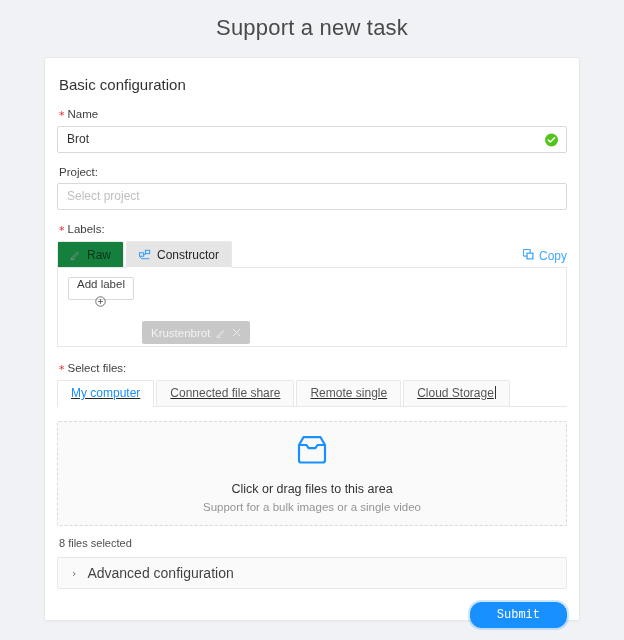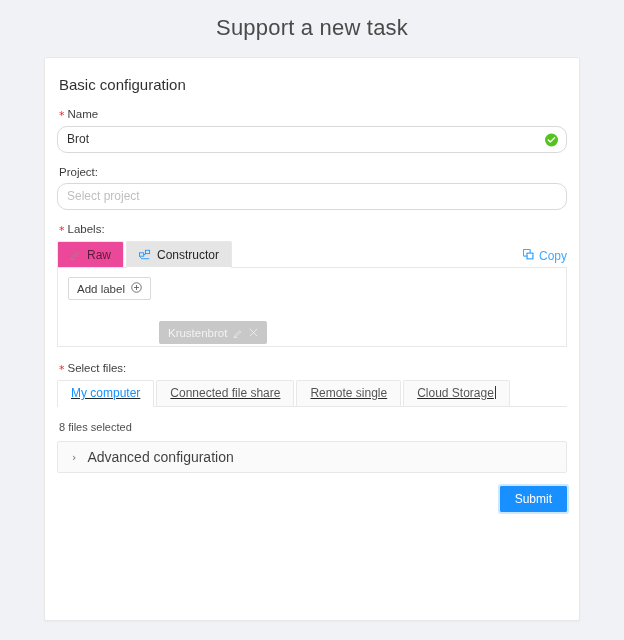--- a/index.html
+++ b/index.html
@@ -57,21 +57,21 @@
     margin-right: 3px;
     position: relative;
     top: 1px;
   }
 
   .input {
     position: relative;
     width: 100%;
     height: 27px;
     border: 1px solid #d9d9d9;
-    border-radius: 10px;
+    border-radius: 2px;
     background: #fff;
     font-size: 12px;
     line-height: 25px;
     padding: 0 28px 0 9px;
     color: rgba(0,0,0,0.82);
     margin-bottom: 12px;
     white-space: nowrap;
     overflow: hidden;
   }
   .input.placeholder { color: #bfbfbf; }
@@ -101,21 +101,21 @@
   }
   .tab {
     display: flex;
     align-items: center;
     gap: 6px;
     height: 26px;
     padding: 0 12px;
     font-size: 12px;
     border: 1px solid #e8e8e8;
     border-bottom: none;
-    background: #ec4899;
+    background: #15803d;
     color: rgba(0,0,0,0.62);
     margin-right: 2px;
     border-radius: 2px 2px 0 0;
     cursor: pointer;
   }
   .tab.active {
     background: #e5e5e5;
     color: rgba(0,0,0,0.85);
     position: relative;
     z-index: 2;
@@ -156,20 +156,21 @@
     align-items: center;
     gap: 6px;
     height: 23px;
     padding: 0 8px;
     border: 1px solid #d9d9d9;
     border-radius: 2px;
     background: #fff;
     font-size: 11.5px;
     color: rgba(0,0,0,0.78);
     cursor: pointer;
+    flex-direction: column;
   }
   .label-chip {
     display: inline-flex;
     align-items: center;
     gap: 6px;
     height: 23px;
     padding: 0 9px;
     background: #c8c8c8;
     border-radius: 2px;
     font-size: 11.5px;
@@ -272,24 +273,24 @@
     font-family: "DejaVu Sans", sans-serif;
   }
 
   .submit-row { display: flex; justify-content: flex-end; padding-right: 0; }
   .submit-btn {
     background: #1890ff;
     border: 1px solid #1890ff;
     color: #fff;
     font-size: 12px;
     height: 26px;
-    padding: 0 14px;
-    border-radius: 1px;
-    cursor: pointer;
-    font-family: Liberation Sans, sans-serif;
+    padding: 0 26px;
+    border-radius: 11px;
+    cursor: pointer;
+    font-family: Liberation Mono, monospace;
     outline: 2px solid rgba(24,144,255,0.22);
   }
 </style>
 </head>
 <body>
 
 <div class="page-title">Support a new task</div>
 
 <div class="card">
   <div class="card-inner">
@@ -382,20 +383,30 @@
 
     <div class="file-tabs">
       <div class="ftab active">My computer</div>
       <div class="ftab">Connected file share</div>
       <div class="ftab">Remote single</div>
       <div class="ftab">
         <span>Cloud Storage</span><span class="caret"></span>
       </div>
     </div>
 
+    <div class="dropzone">
+      <div class="dz-icon">
+        <svg width="34" height="30" viewBox="0 0 34 30">
+          <path d="M4 10 L8.5 2.2 H25.5 L30 10 V25.5 A2 2 0 0 1 28 27.5 H6 A2 2 0 0 1 4 25.5 Z" fill="none" stroke="#1890ff" stroke-width="2.2" stroke-linejoin="round"></path>
+          <path d="M4 10 H11.5 L13.6 13.2 H20.4 L22.5 10 H30" fill="none" stroke="#1890ff" stroke-width="2.2" stroke-linejoin="round"></path>
+        </svg>
+      </div>
+      <div class="dz-main">Click or drag files to this area</div>
+      <div class="dz-sub">Support for a bulk images or a single video</div>
+    </div>
 
     <div class="files-count">8 files selected</div>
 
     <div class="advanced">
       <span class="arrow">›</span>
       <span>Advanced configuration</span>
     </div>
 
     <div class="submit-row">
       <button class="submit-btn">Submit</button>

